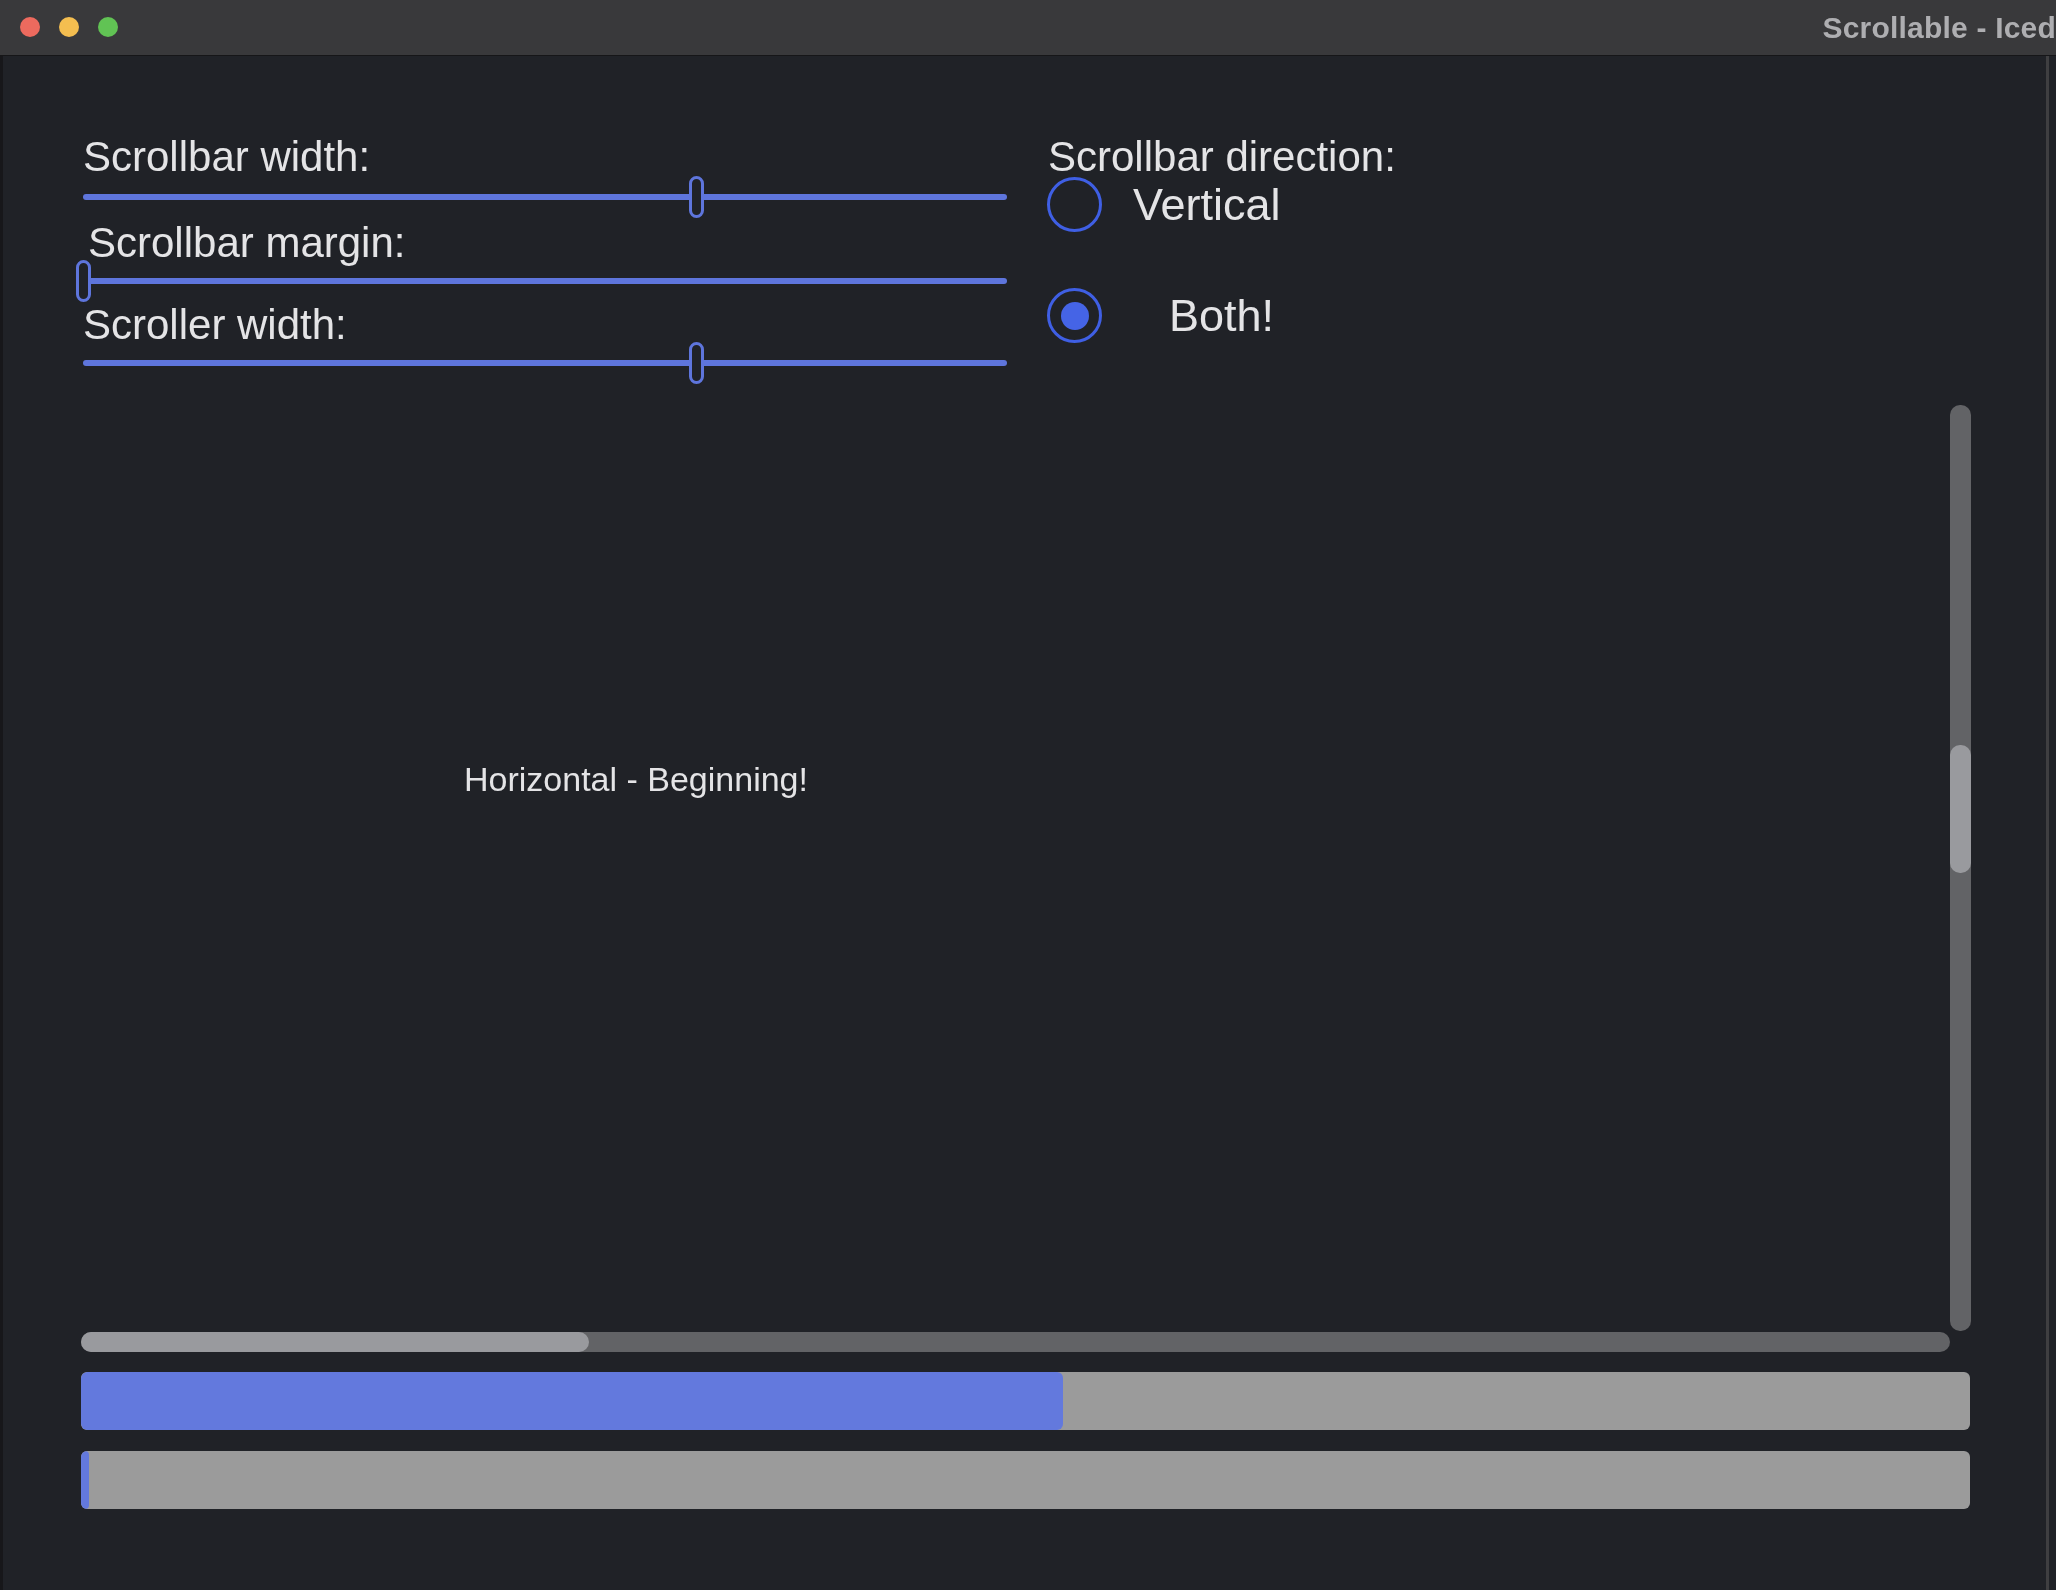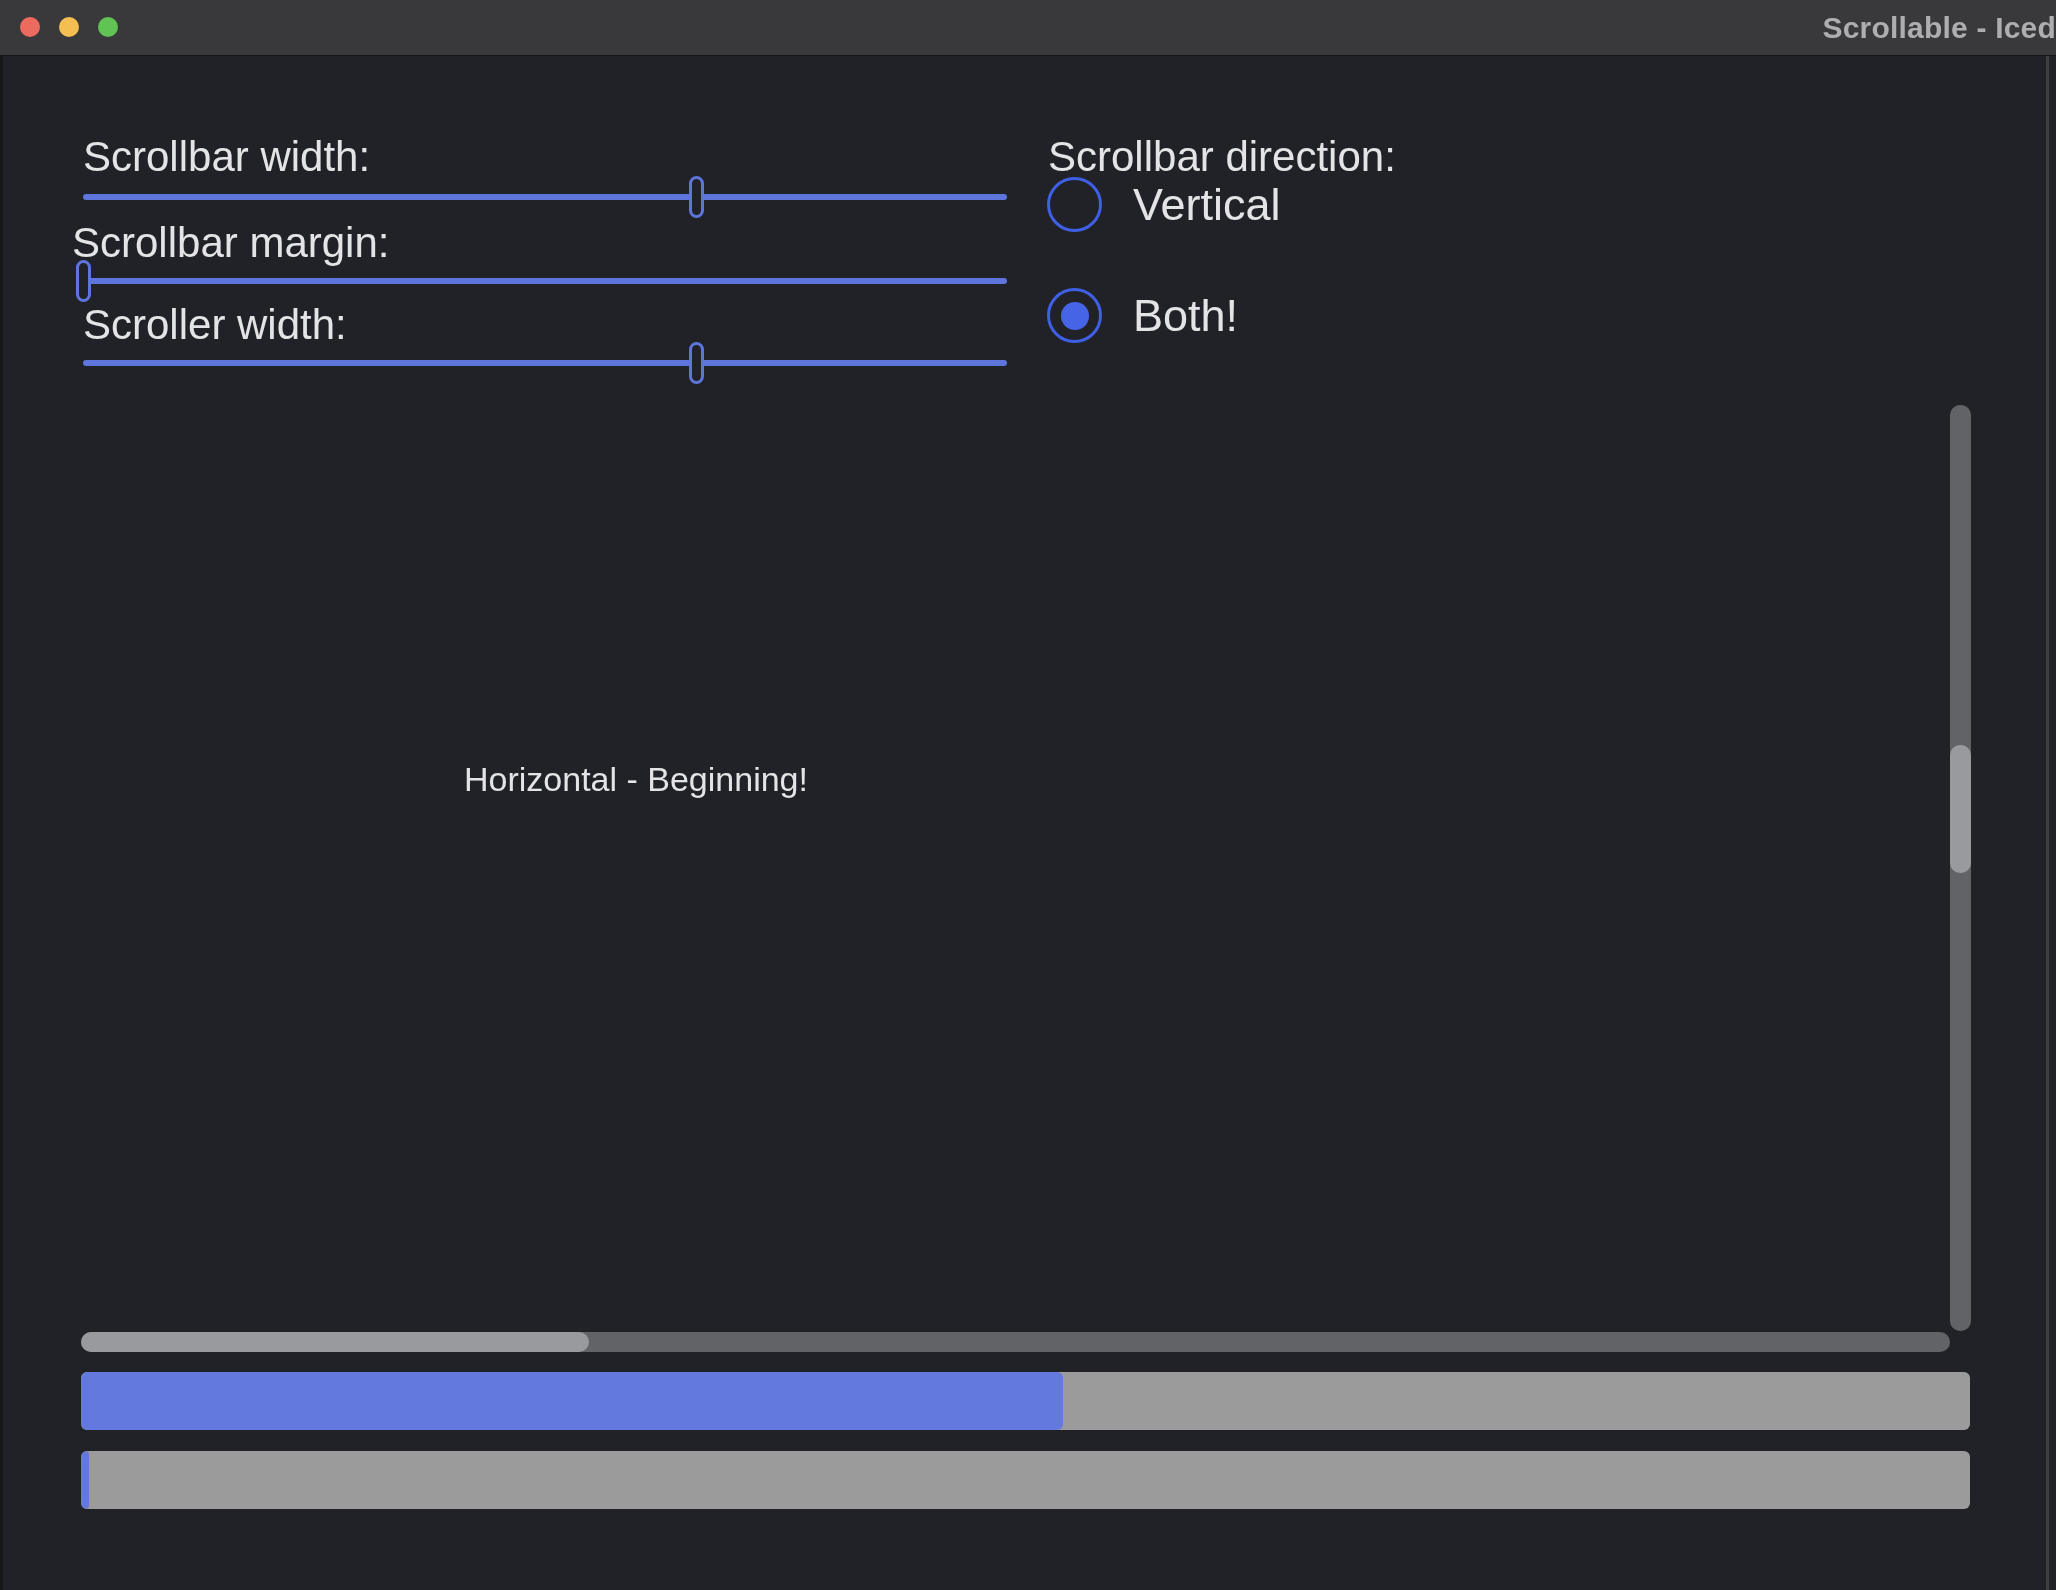--- a/index.html
+++ b/index.html
@@ -34,21 +34,21 @@
   .edge-right{position:absolute;left:2046px;top:0;width:3px;height:1590px;background:#3f3f41;}
 
   
   .ctl-label{
     position:absolute;
     color:var(--text);
     font-size:42px;line-height:41px;
     white-space:nowrap;
   }
   .lbl-s1{left:83px;top:136px;}
-  .lbl-s2{left:72px;top:222px;}
+  .lbl-s2{left:88px;top:222px;}
   .lbl-s3{left:83px;top:304px;}
   .lbl-radio{left:1048px;top:136px;text-align:right;}
 
   
   .slider{
     position:absolute;left:83px;width:924px;height:42px;
   }
   .sld-1{top:176px;}
   .sld-2{top:260px;}
   .sld-3{top:342px;}
@@ -64,21 +64,21 @@
     border-radius:9px;
   }
 
   
   .radio-option{
     position:absolute;left:1047px;height:55px;
     display:flex;align-items:center;
   }
   .ro-0{top:177px;}
   .ro-1{top:233px;}
-  .ro-2{top:288px;}
+  .ro-2{top:288px;gap:36px;}
   .radio-circle{
     width:55px;height:55px;box-sizing:border-box;
     border:3px solid var(--radio_border);
     border-radius:50%;
     display:flex;align-items:center;justify-content:center;
     flex:0 0 auto;
   }
   .radio-dot{
     width:28px;height:28px;border-radius:50%;
     background:var(--radio_dot);

